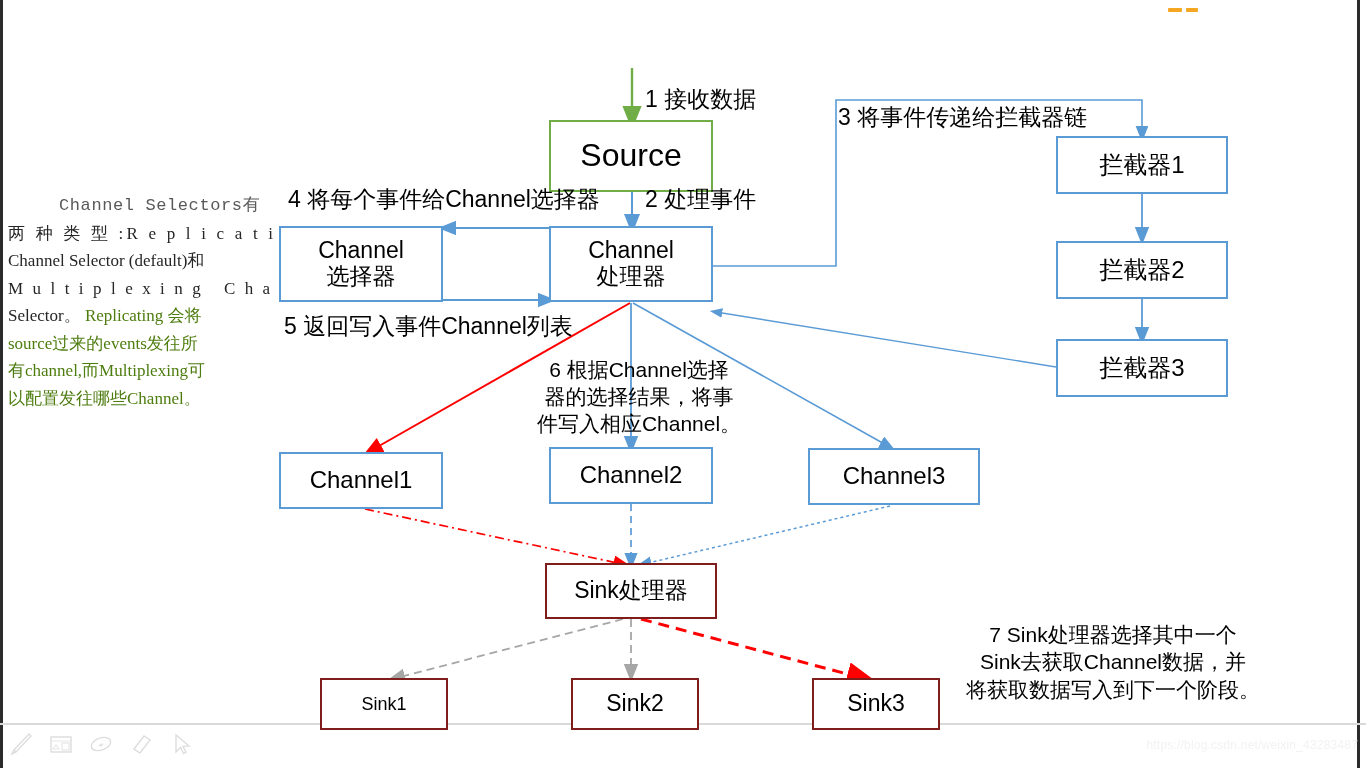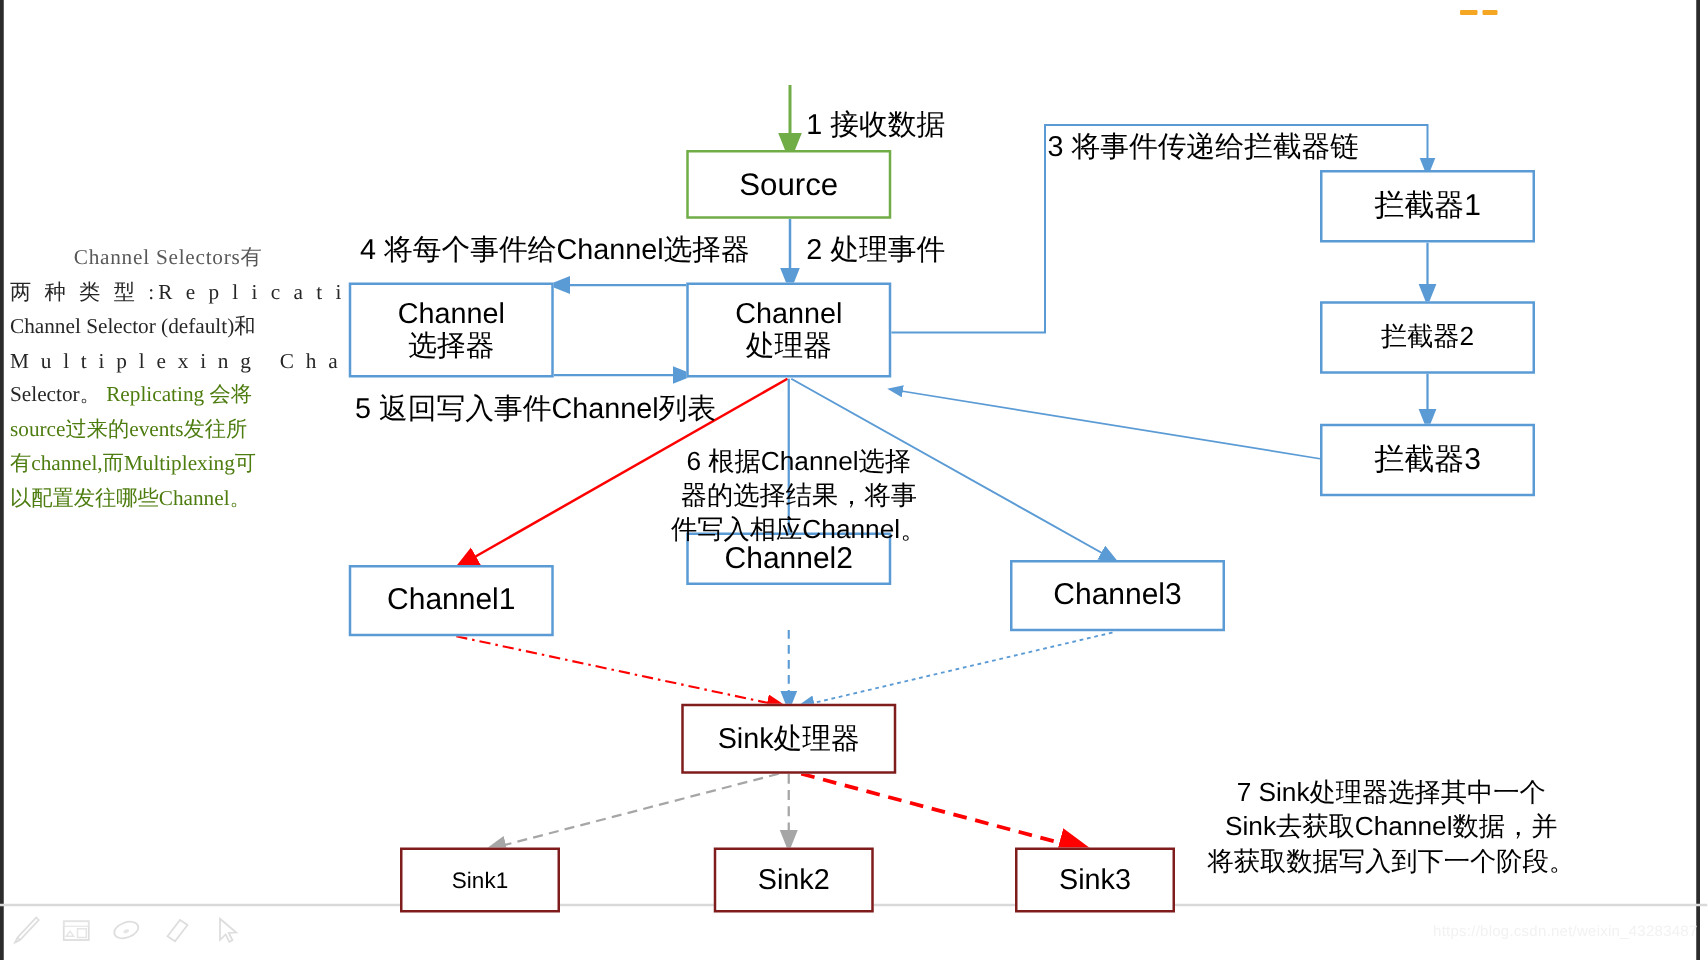--- a/index.html
+++ b/index.html
@@ -48,21 +48,21 @@
 
   
   .sidepara{
     position:absolute;left:8px;top:192px;width:250px;
     font-family:"Liberation Serif","DejaVu Serif",serif;
     font-size:17px;line-height:1.62;color:#262626;
     text-align:justify;text-justify:inter-character;
   }
   .sidepara .ln{display:block;white-space:pre;}
   .sidepara .red{color:#4d7c0f;}
-  .sidepara .first{text-indent:3.0em;letter-spacing:.6px;}
+  .sidepara .first{text-indent:3.0em;letter-spacing:.6px;font-family:Liberation Mono, monospace;}
   .sidepara .sp1{letter-spacing:3.2px;}
   .sidepara .sp2{letter-spacing:2.6px;}
 
   
   .toolbar{position:absolute;left:8px;top:731px;display:flex;gap:14px;align-items:center;}
   .toolbar .tico{width:26px;height:26px;opacity:.52;}
 
   .watermark{
     position:absolute;right:8px;top:738px;
     font-size:12px;color:#f2f2f2;
@@ -145,48 +145,48 @@
     <span class="ln first" style="color:#595959">Channel Selectors有</span>
     <span class="ln sp1">两 种 类 型 :R e p l i c a t i n g</span>
     <span class="ln">Channel Selector (default)和</span>
     <span class="ln sp2">M u l t i p l e x i n g   C h a n n e l</span>
     <span class="ln"><span>Selector。</span><span class="red"> Replicating 会将</span></span>
     <span class="ln red">source过来的events发往所</span>
     <span class="ln red">有channel,而Multiplexing可</span>
     <span class="ln red">以配置发往哪些Channel。</span>
   </div>
 
-  <div class="node green" style="left:549px;top:120px;width:164px;height:55px;font-size:25px;">
+  <div class="node green" style="left:549px;top:120px;width:164px;height:72px;font-size:32px;">
     <span>Source</span>
   </div>
 
   <div class="node blue" style="left:549px;top:226px;width:164px;height:76px;font-size:23px;white-space:pre-line;">
     <span>Channel
 处理器</span>
   </div>
 
   <div class="node blue" style="left:279px;top:226px;width:164px;height:76px;font-size:23px;white-space:pre-line;">
     <span>Channel
 选择器</span>
   </div>
 
   <div class="node blue" style="left:1056px;top:136px;width:172px;height:58px;font-size:24px;">
     <span>拦截器1</span>
   </div>
-  <div class="node blue" style="left:1056px;top:241px;width:172px;height:58px;font-size:21px;">
+  <div class="node blue" style="left:1056px;top:241px;width:172px;height:58px;font-size:24px;">
     <span>拦截器2</span>
   </div>
   <div class="node blue" style="left:1056px;top:339px;width:172px;height:58px;font-size:24px;">
     <span>拦截器3</span>
   </div>
 
   <div class="node blue" style="left:279px;top:452px;width:164px;height:57px;font-size:24px;">
     <span>Channel1</span>
   </div>
-  <div class="node blue" style="left:549px;top:426px;width:164px;height:42px;font-size:24px;">
+  <div class="node blue" style="left:549px;top:447px;width:164px;height:57px;font-size:24px;">
     <span>Channel2</span>
   </div>
   <div class="node blue" style="left:808px;top:448px;width:172px;height:57px;font-size:24px;">
     <span>Channel3</span>
   </div>
 
   <div class="node gray" style="left:545px;top:563px;width:172px;height:56px;font-size:23px;">
     <span>Sink处理器</span>
   </div>
 

